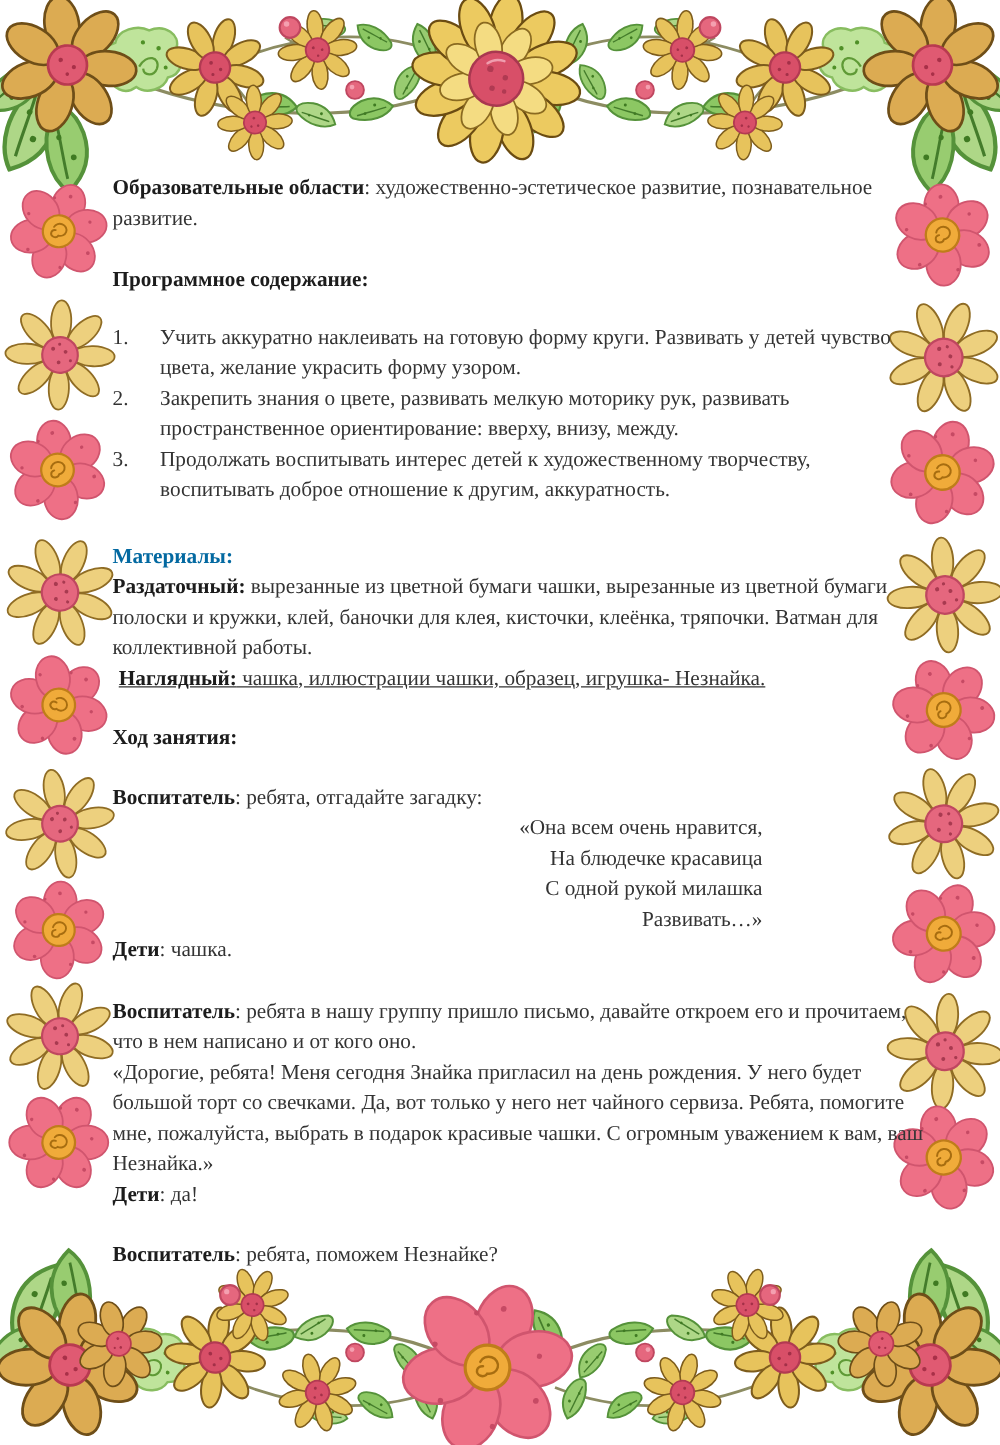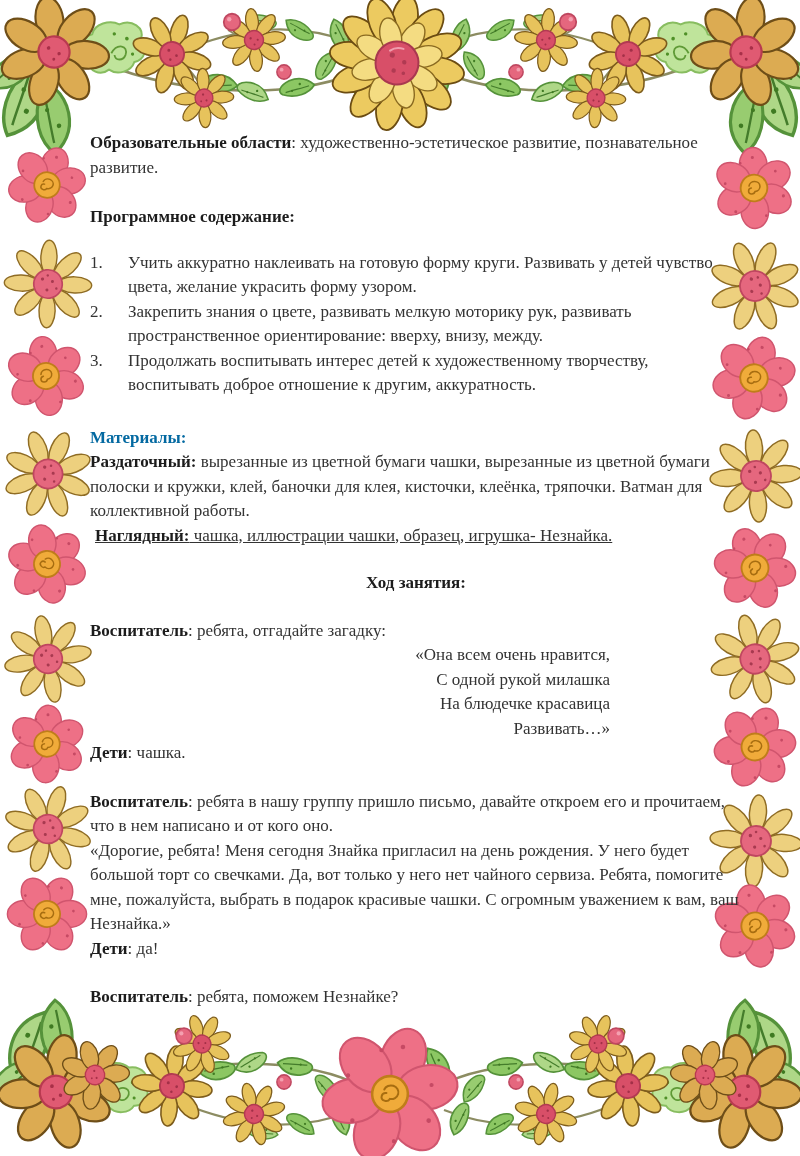--- a/index.html
+++ b/index.html
@@ -1,30 +1,30 @@
 <!DOCTYPE html>
 <html lang="ru"><head>
 <meta charset="utf-8">
 <style>
   html,body{margin:0;padding:0;background:#ffffff;}
   .page{position:relative;width:800px;height:1156px;background:#ffffff;overflow:hidden;
         font-family:"Liberation Serif","DejaVu Serif",serif;color:#333333;}
   .decor{position:absolute;left:0;top:0;z-index:0;}
-  .content{position:absolute;left:90px;top:131px;width:652px;z-index:1;
+  .content{position:absolute;left:90px;top:138px;width:652px;z-index:1;
            font-size:17px;line-height:24.5px;}
   p{margin:0;}
   .b{font-weight:bold;color:#1c1c1c;}
   .program-header{margin-top:25px;font-weight:bold;color:#1c1c1c;}
   .tasks{margin-top:21px;}
   .task{display:flex;}
   .task .num{flex:0 0 38px;}
   .task .ttext{flex:1 1 auto;}
   .materials-header{margin-top:28px;font-weight:bold;color:#0369a1;}
   .visual{padding-left:5px;text-decoration:underline;}
-  .lesson-header{margin-top:23px;text-align:center;font-weight:bold;color:#1c1c1c;}
+  .lesson-header{margin-top:23px;text-align:left;font-weight:bold;color:#1c1c1c;}
   .d1{margin-top:23px;}
   .riddle{width:520px;text-align:right;}
   .d3{margin-top:24px;}
   .d4{margin-top:24px;}
 </style>
 </head>
 <body>
 
 <div class="page">
 
@@ -304,22 +304,22 @@
     <p class="materials-header">Материалы:</p>
     <p class="handout"><span class="b">Раздаточный:</span><span> вырезанные из цветной бумаги чашки, вырезанные из цветной бумаги полоски и кружки, клей, баночки для клея, кисточки, клеёнка, тряпочки. Ватман для коллективной работы.</span></p>
     <p class="visual"><span class="b">Наглядный:</span><span> чашка, иллюстрации чашки, образец, игрушка- Незнайка.</span></p>
 
     <p class="lesson-header">Ход занятия:</p>
 
     <p class="dlg d1"><span class="b">Воспитатель</span><span>: ребята, отгадайте загадку:</span></p>
 
     <div class="riddle">
         <div class="riddle-line">«Она всем очень нравится,</div>
+        <div class="riddle-line">На блюдечке красавица</div>
         <div class="riddle-line">С одной рукой милашка</div>
-        <div class="riddle-line">На блюдечке красавица</div>
         <div class="riddle-line">Развивать…»</div>
       </div>
 
     <p class="dlg d2"><span class="b">Дети</span><span>: чашка.</span></p>
 
     <p class="dlg d3"><span class="b">Воспитатель</span><span>: ребята в нашу группу пришло письмо, давайте откроем его и прочитаем, что в нем написано и от кого оно.</span></p>
 
     <p class="letter">«Дорогие, ребята! Меня сегодня Знайка пригласил на день рождения. У него будет большой торт со свечками. Да, вот только у него нет чайного сервиза. Ребята, помогите мне, пожалуйста, выбрать в подарок красивые чашки. С огромным уважением к вам, ваш Незнайка.»</p>
 
     <p class="dlg d5"><span class="b">Дети</span><span>: да!</span></p>

